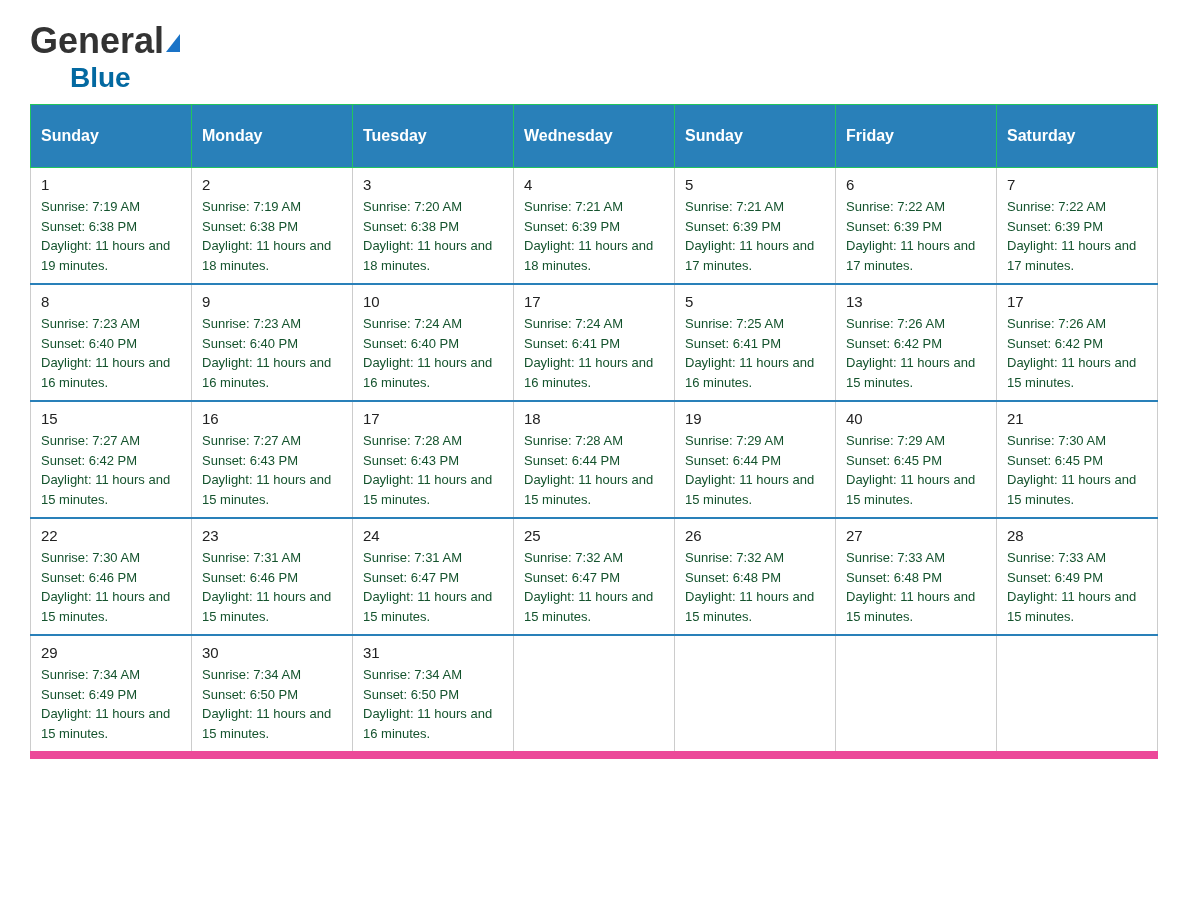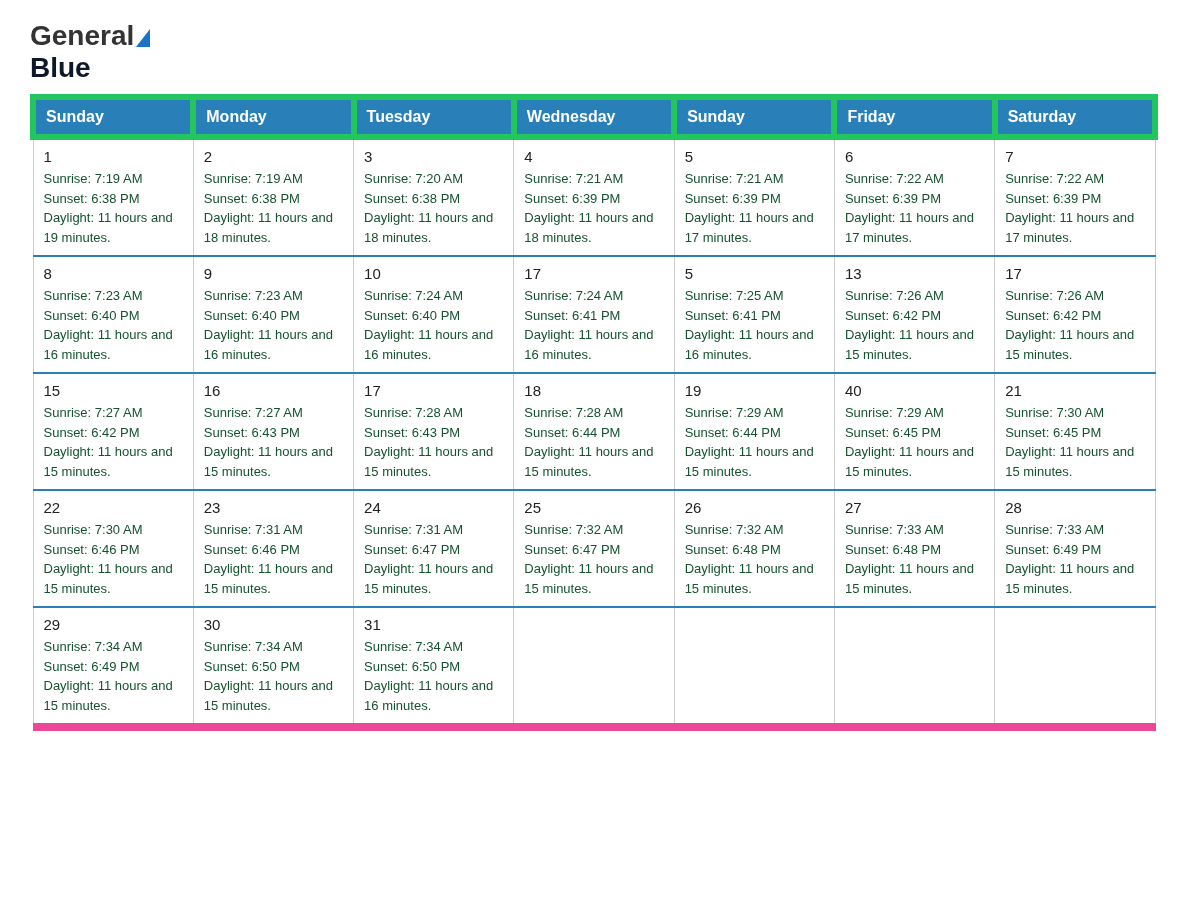--- a/index.html
+++ b/index.html
@@ -17,38 +17,39 @@
       margin-bottom: 10px;
     }
     .logo {
       display: flex;
       flex-direction: column;
       align-items: flex-start;
     }
     .logo-text {
       display: flex;
       align-items: center;
-      font-size: 28px;
+      font-size: 36px;
       font-weight: bold;
       color: #333;
     }
     .logo-general { color: #333; }
     .logo-triangle {
       width: 0; height: 0;
       border-left: 14px solid transparent;
       border-bottom: 18px solid #1a73c7;
       display: inline-block;
       margin: 0 2px;
       position: relative;
       top: 2px;
     }
     .logo-blue {
-      color: #0f172a;
+      color: #0369a1;
       font-size: 28px;
       font-weight: bold;
+      margin-left: 40px;
     }
     .title-block {
       text-align: right;
     }
     .main-title {
       font-size: 52px;
       font-weight: bold;
       color: #222;
       line-height: 1.1;
     }
@@ -58,25 +59,25 @@
       margin-top: 4px;
     }
     table {
       width: 100%;
       border-collapse: collapse;
       margin-top: 8px;
     }
     thead th {
       background-color: #2980b9;
       color: #fff;
-      padding: 8px 10px;
+      padding: 22px 10px;
       text-align: left;
       font-size: 16px;
       font-weight: bold;
-      border: 6px solid #22c55e;
+      border: 1px solid #22c55e;
     }
     tbody td {
       border: 1px solid #ccc;
       padding: 8px 10px;
       vertical-align: top;
       font-size: 13.5px;
       color: #333;
       width: 14.28%;
     }
     tbody tr {

